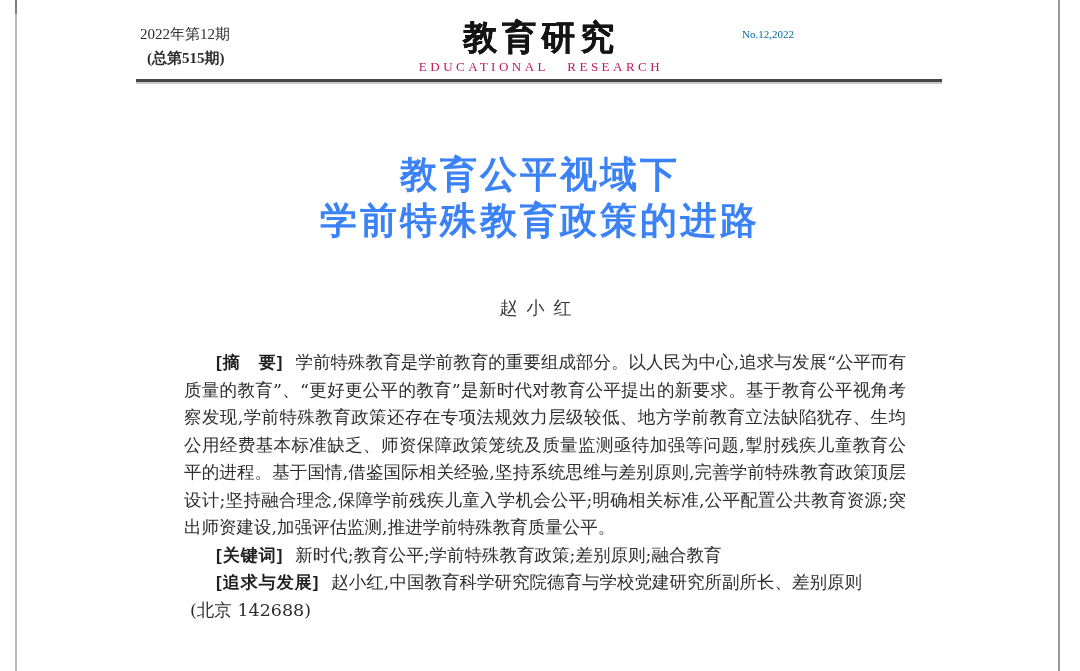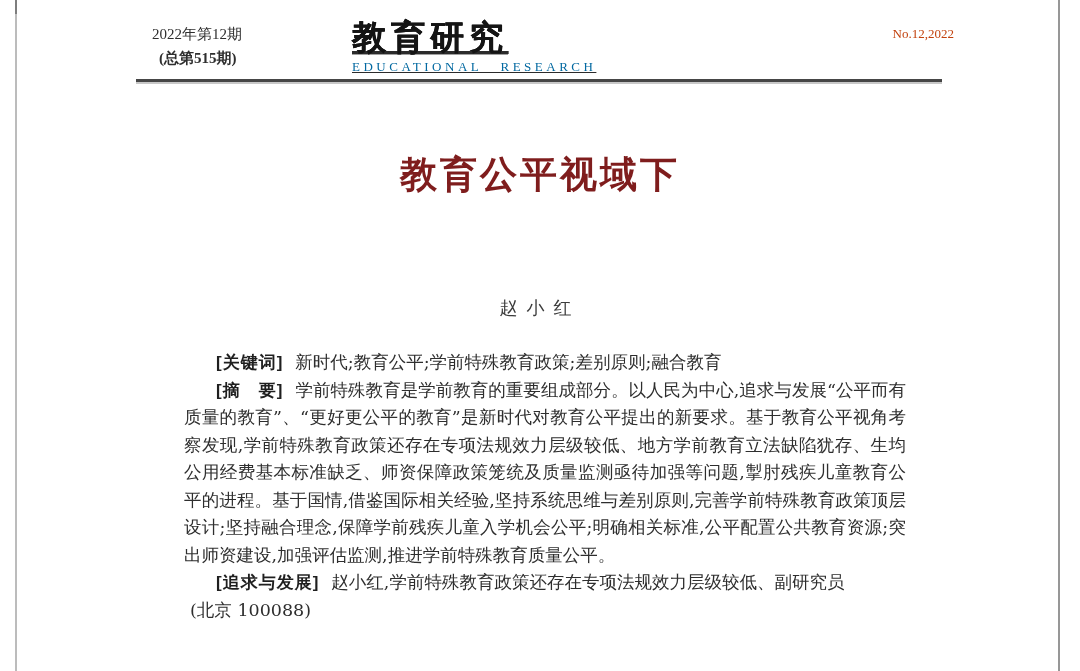--- a/index.html
+++ b/index.html
@@ -16,60 +16,60 @@
   .edge { position: absolute; top: 0; height: 671px; }
   .edge-left {
     left: 15px; width: 2px;
     background: linear-gradient(to bottom, #7e7e7e 0 14px, #bcbcbc 14px 100%);
   }
   .edge-right { left: 1058px; width: 2px; background: #979797; }
 
   
   .header {
     position: absolute; top: 22px; left: 140px; width: 802px;
-    display: flex; justify-content: space-between; align-items: flex-start; margin-left: 12px;
+    display: flex; justify-content: space-between; align-items: flex-start;
   }
   .issue-cn { width: 200px; font-size: 15px; line-height: 24px; color: #2e2e2e; }
   .issue-cn .line2 { padding-left: 7px; font-weight: bold; }
-  .masthead { flex: 1; text-align: left; margin-top: -4px; text-decoration: underline; }
+  .masthead { flex: 1; text-align: center; margin-top: -4px; }
   .masthead-cn {
     font-family: "DejaVu Serif", serif;
     font-weight: 900;
     font-size: 34px;
     line-height: 38px;
     letter-spacing: 5px;
     color: #141414;
     text-shadow: 0.6px 0 0 #141414, 0 0.4px 0 #141414;
   }
   .masthead-en {
     font-size: 13px;
     letter-spacing: 3.5px;
     word-spacing: 12px;
-    color: #0369a1;
+    color: #be185d;
     margin-top: 3px;
     white-space: nowrap;
   }
-  .issue-en { width: 200px; font-size: 13px; line-height: 24px; text-align: right; color: #c2410c; }
+  .issue-en { width: 200px; font-size: 11px; line-height: 24px; color: #0369a1; }
 
   .rule {
     position: absolute; top: 79px; left: 136px; width: 806px; height: 3px;
     background: #464646;
     box-shadow: 0 2px 0 #c8c8c8;
   }
 
   
   .title {
     position: absolute; top: 152px; left: 140px; width: 800px;
     margin: 0; text-align: center;
     font-family: "Liberation Sans", sans-serif;
     font-weight: 700;
     font-size: 37px;
     line-height: 46px;
     letter-spacing: 3px;
-    color: #7f1d1d;
+    color: #3b82f6;
   }
   .title .tl { display: block; }
 
   .author {
     position: absolute; top: 296px; left: 140px; width: 800px;
     text-align: center;
     font-family: "DejaVu Serif", serif;
     font-size: 18px;
     letter-spacing: 9px;
     color: #3c3c3c;
@@ -113,29 +113,30 @@
     </div>
     <div class="issue-en">
       <div class="line1">No.12,2022</div>
     </div>
   </div>
 
   <div class="rule"></div>
 
   <h1 class="title">
     <span class="tl">教育公平视域下</span>
+    <span class="tl">学前特殊教育政策的进路</span>
   </h1>
 
   <div class="author">赵小红</div>
 
   <div class="front-matter">
     <p class="fm-para">
+      <span class="fm-label">[摘　要]</span><span class="fm-text">学前特殊教育是学前教育的重要组成部分。以人民为中心,追求与发展“公平而有质量的教育”、“更好更公平的教育”是新时代对教育公平提出的新要求。基于教育公平视角考察发现,学前特殊教育政策还存在专项法规效力层级较低、地方学前教育立法缺陷犹存、生均公用经费基本标准缺乏、师资保障政策笼统及质量监测亟待加强等问题,掣肘残疾儿童教育公平的进程。基于国情,借鉴国际相关经验,坚持系统思维与差别原则,完善学前特殊教育政策顶层设计;坚持融合理念,保障学前残疾儿童入学机会公平;明确相关标准,公平配置公共教育资源;突出师资建设,加强评估监测,推进学前特殊教育质量公平。</span>
+    </p>
+    <p class="fm-para">
       <span class="fm-label">[关键词]</span><span class="fm-text">新时代;教育公平;学前特殊教育政策;差别原则;融合教育</span>
     </p>
     <p class="fm-para">
-      <span class="fm-label">[摘　要]</span><span class="fm-text">学前特殊教育是学前教育的重要组成部分。以人民为中心,追求与发展“公平而有质量的教育”、“更好更公平的教育”是新时代对教育公平提出的新要求。基于教育公平视角考察发现,学前特殊教育政策还存在专项法规效力层级较低、地方学前教育立法缺陷犹存、生均公用经费基本标准缺乏、师资保障政策笼统及质量监测亟待加强等问题,掣肘残疾儿童教育公平的进程。基于国情,借鉴国际相关经验,坚持系统思维与差别原则,完善学前特殊教育政策顶层设计;坚持融合理念,保障学前残疾儿童入学机会公平;明确相关标准,公平配置公共教育资源;突出师资建设,加强评估监测,推进学前特殊教育质量公平。</span>
+      <span class="fm-label">[追求与发展]</span><span class="fm-text">赵小红,中国教育科学研究院德育与学校党建研究所副所长、差别原则</span>
     </p>
-    <p class="fm-para">
-      <span class="fm-label">[追求与发展]</span><span class="fm-text">赵小红,学前特殊教育政策还存在专项法规效力层级较低、副研究员</span>
-    </p>
-    <p class="fm-para no-indent">(北京 100088)</p>
+    <p class="fm-para no-indent">(北京 142688)</p>
   </div>
 </div>
 
 </body></html>

